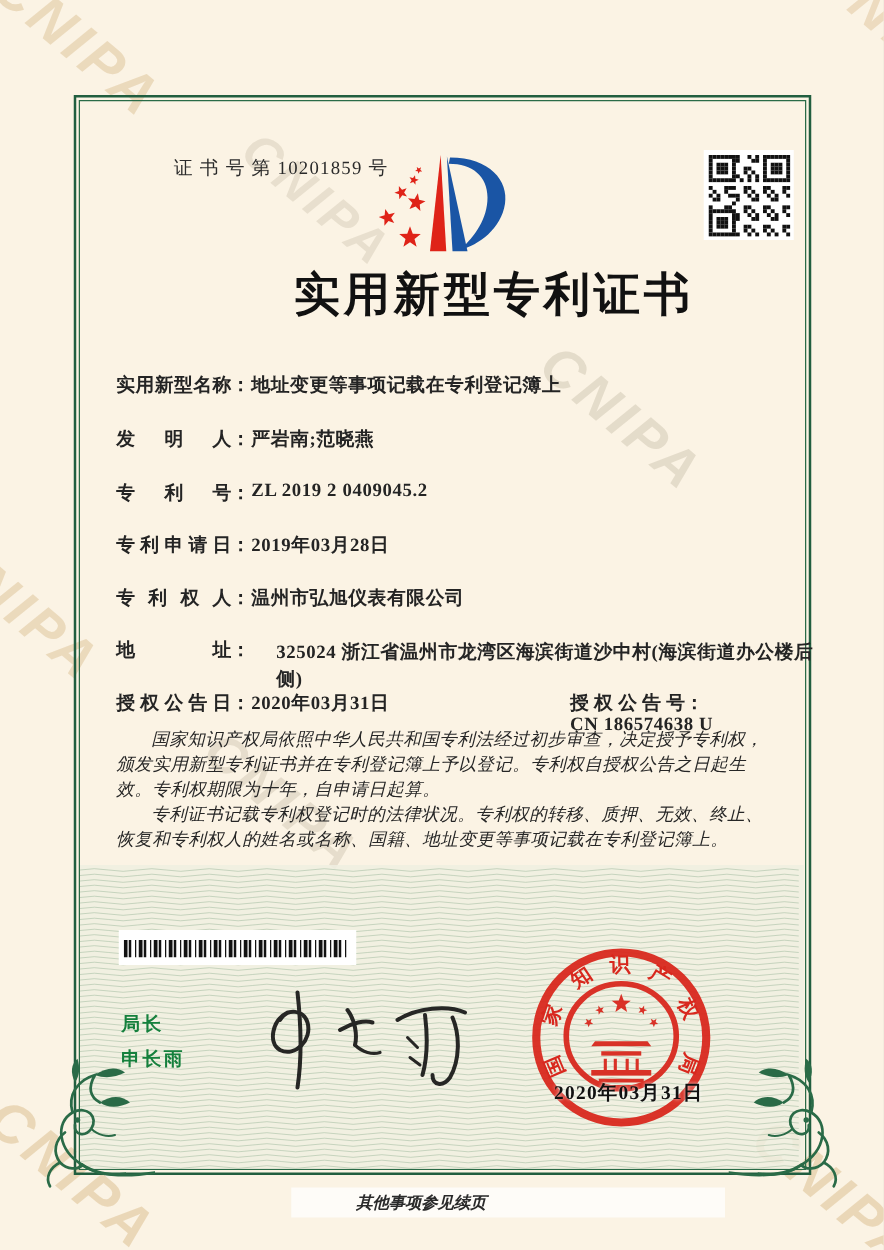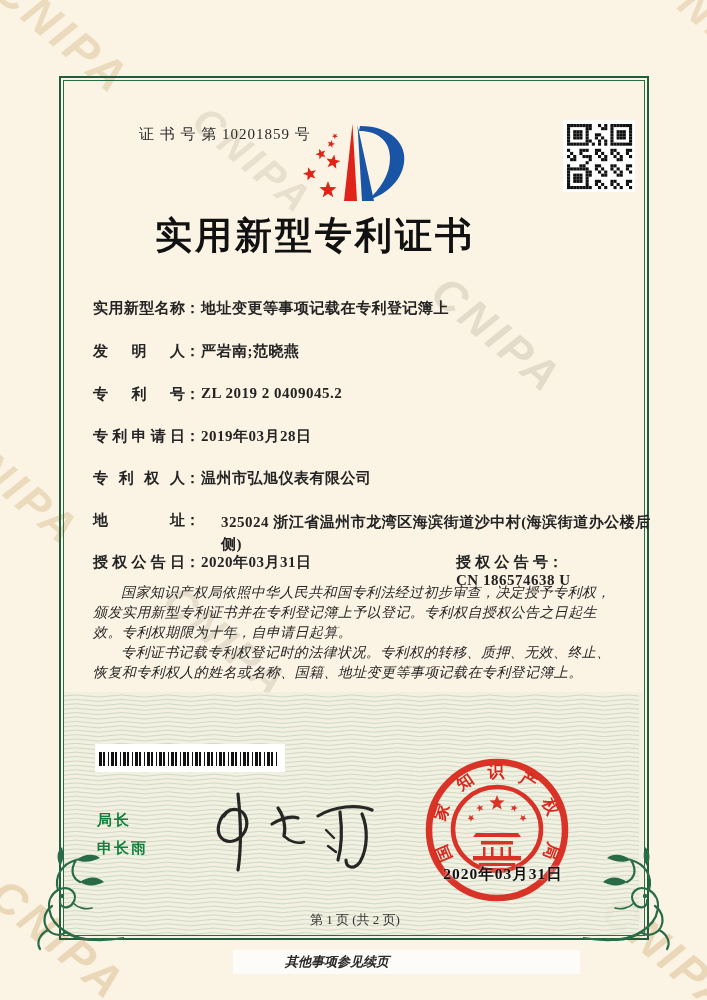--- a/index.html
+++ b/index.html
@@ -29,21 +29,21 @@
   }
   .frame-inner{
     position:absolute;left:2px;top:2px;right:2px;bottom:2px;
     border:1px solid #2a6b47;
   }
   
   .cert-no{position:absolute;left:92px;top:125px;font-size:15px;letter-spacing:1px;color:#2b2b2b;margin-left:47px;}
   .logo{position:absolute;left:296px;top:110px;}
   .qr{position:absolute;left:563px;top:120px;width:72px;height:72px;background:#fff;padding:0;}
   .title{
-    position:absolute;left:155px;top:211px;width:400px;text-align:left;
+    position:absolute;left:155px;top:211px;width:400px;text-align:right;
     font-size:37px;font-weight:bold;letter-spacing:3px;color:#111;
   }
   
   .frow{position:absolute;left:93px;font-size:15px;font-weight:bold;color:#242424;}
   .lbl{display:inline-flex;justify-content:space-between;width:92px;vertical-align:top;}
   .lbl i{font-style:normal;}
   .colon{vertical-align:top;display:inline-block;width:16px;}
   .fval{display:inline-block;vertical-align:top;letter-spacing:.5px;}
   .fval.wrap{width:445px;line-height:22px;margin-left:20px;}
   .frow2{position:absolute;left:363px;top:0;}
@@ -571,18 +571,17 @@
         <span class="seal-ch" style="left: 17.8387px; top: 55.077px; transform: rotate(-72deg);">家</span>
         <span class="seal-ch" style="left: 40.5668px; top: 24.9158px; transform: rotate(-34deg);">知</span>
         <span class="seal-ch" style="left: 71.9878px; top: 15.0088px; transform: rotate(-1deg);">识</span>
         <span class="seal-ch" style="left: 103.735px; top: 23.8132px; transform: rotate(32deg);">产</span>
         <span class="seal-ch" style="left: 126.389px; top: 50.3376px; transform: rotate(67deg);">权</span>
         <span class="seal-ch" style="left: 127.148px; top: 93.7853px; transform: rotate(111deg);">局</span>
       </div>
   </div>
   <div class="seal-date">2020年03月31日</div>
 
-  <div class="page-no">第 1 页 (共 2 页)</div>
 
   <div class="footer-band"></div>
   <div class="footer-note">其他事项参见续页</div>
 
 </div>
 
 </body></html>

